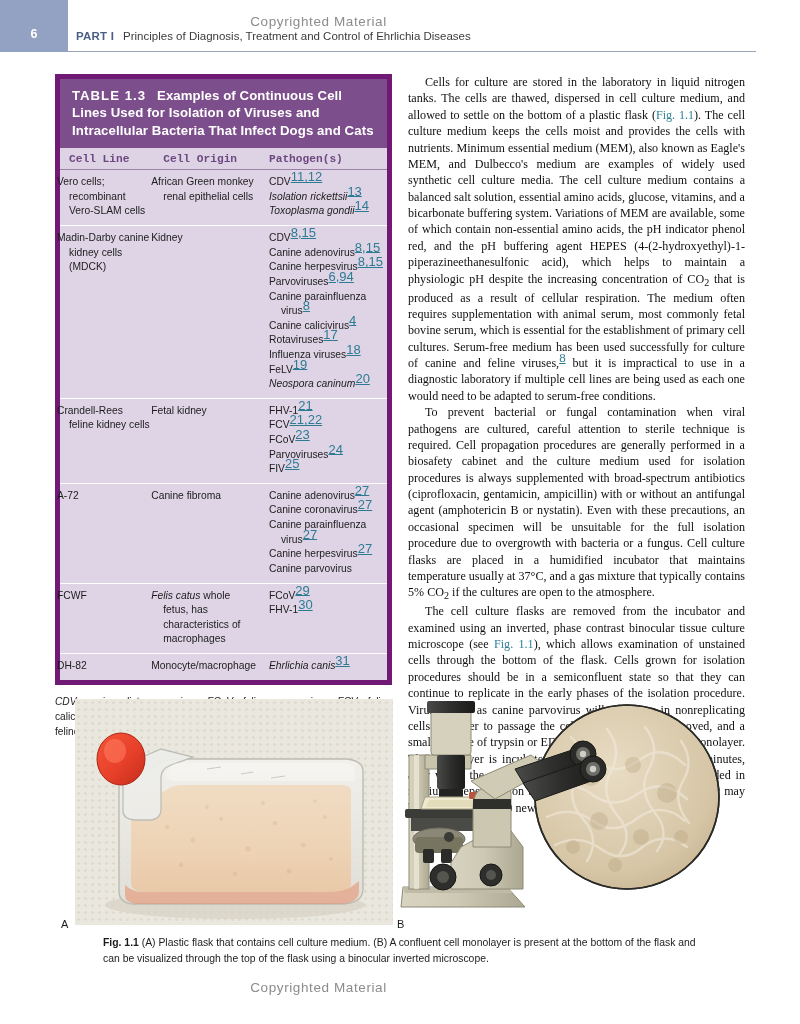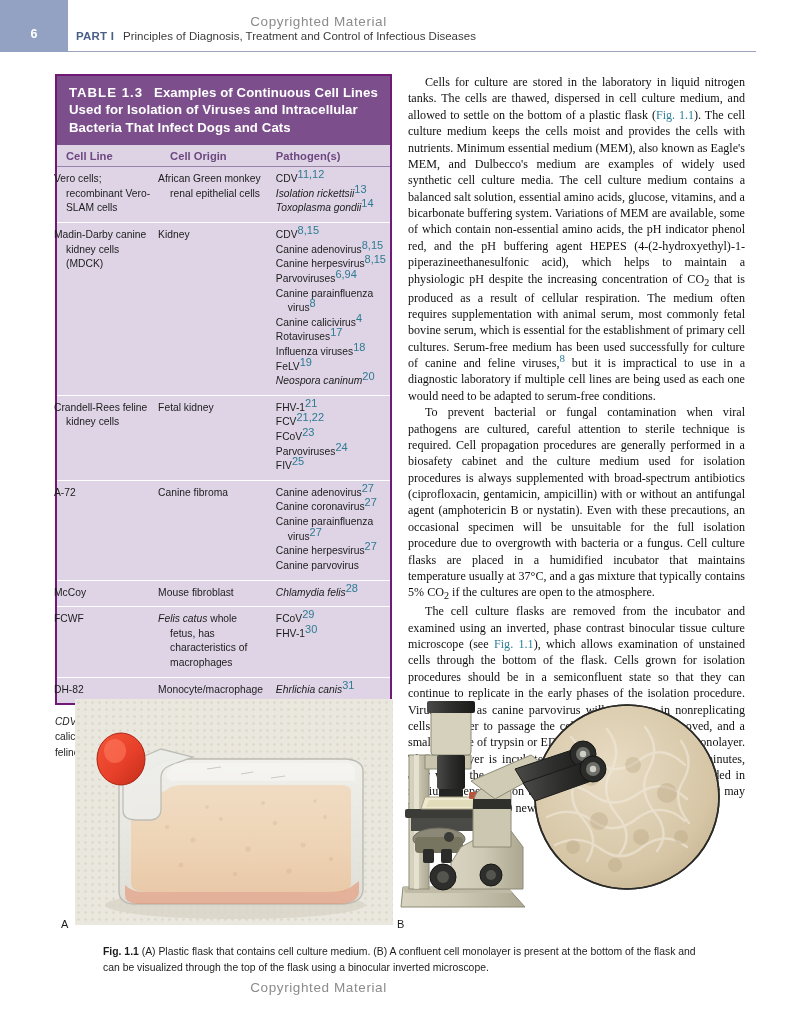--- a/index.html
+++ b/index.html
@@ -84,21 +84,21 @@
   .col-right {
     position: absolute;
     left: 408px;
     top: 74px;
     width: 337px;
   }
 
   
   .tbl-wrap {
     width: 337px;
-    border: 2px solid #701a75;
+    border: 5px solid #701a75;
     box-sizing: border-box;
     background: #e4dcea;
   }
   .tbl-title {
     background: #7c4f8c;
     color: #ffffff;
     font-family: "Liberation Sans", sans-serif;
     font-size: 13.2px;
     font-weight: bold;
     line-height: 1.32;
@@ -116,44 +116,46 @@
     color: #1c1c1c;
   }
   table.celltable th {
     text-align: left;
     font-weight: bold;
     color: #6d4780;
     font-size: 11.2px;
     padding: 5px 4px 4px 9px;
     border-bottom: 1px solid #9b82a8;
     background: #ddd3e4;
+    font-family: Liberation Mono, monospace;
   }
   table.celltable td {
     vertical-align: top;
     padding: 5px 4px 6px 9px;
     line-height: 1.42;
     background: #ded4e5;
   }
   table.celltable tr.rowsep > td {
     border-top: 1px solid #ffffff;
   }
   table.celltable col.c1 { width: 37%; }
   table.celltable col.c2 { width: 31%; }
   table.celltable col.c3 { width: 32%; }
   .hang {
     padding-left: 12px;
     text-indent: -12px;
   }
   .it { font-style: italic; }
   sup.ref {
     color: #2d7b93;
-    font-size: 11px;
+    font-size: 13px;
     vertical-align: super;
     line-height: 0;
     font-style: normal;
+    text-decoration: underline;
   }
   .plist div { white-space: nowrap; }
   .plist div.wrapline { white-space: normal; }
 
   .tbl-foot {
     margin-top: 9px;
     font-family: "Liberation Sans", sans-serif;
     font-size: 10.2px;
     line-height: 1.5;
     color: #1c1c1c;
@@ -209,40 +211,40 @@
   .photo-frame {
     position: absolute;
     left: 20px;
     top: 2px;
     width: 318px;
     height: 226px;
     background: #e9e6dd;
     overflow: hidden;
   }
   .fig-caption {
-    margin-top: 12px;
+    margin-top: 3px;
     padding-left: 48px;
     padding-right: 36px;
     font-family: "Liberation Sans", sans-serif;
     font-size: 10.4px;
     line-height: 1.5;
     color: #1c1c1c;
   }
   .fig-caption b { font-weight: bold; }
 </style>
 </head>
 <body>
 
 <div class="watermark top">Copyrighted Material</div>
 <div class="watermark bottom">Copyrighted Material</div>
 
 <div class="page-tab"></div>
 <div class="page-number">6</div>
 <div class="runhead">
-  <span class="part">PART I</span><span class="sep"></span><span>Principles of Diagnosis, Treatment and Control of Infectious Diseases</span>
+  <span class="part">PART I</span><span class="sep"></span><span>Principles of Diagnosis, Treatment and Control of Ehrlichia Diseases</span>
 </div>
 <div class="runhead-rule"></div>
 
 <div class="col-left">
 
   <div class="tbl-wrap">
     <div class="tbl-title">
       <span class="tnum">TABLE 1.3</span><span class="tnum-gap"></span><span>Examples of Continuous Cell Lines Used for Isolation of Viruses and Intracellular Bacteria That Infect Dogs and Cats</span>
     </div>
 
@@ -301,27 +303,20 @@
             <td class="hang">Canine fibroma</td>
             <td class="plist">
               <div><span>Canine adenovirus</span><sup class="ref">27</sup></div>
               <div><span>Canine coronavirus</span><sup class="ref">27</sup></div>
               <div class="wrapline hang"><span>Canine parainfluenza virus</span><sup class="ref">27</sup></div>
               <div><span>Canine herpesvirus</span><sup class="ref">27</sup></div>
               <div><span>Canine parvovirus</span></div>
             </td>
           </tr>
           <tr class="rowsep">
-            <td class="hang">McCoy</td>
-            <td class="hang">Mouse fibroblast</td>
-            <td class="plist">
-              <div><span class="it">Chlamydia felis</span><sup class="ref">28</sup></div>
-            </td>
-          </tr>
-          <tr class="rowsep">
             <td class="hang">FCWF</td>
             <td class="hang"><span class="it">Felis catus</span> whole fetus, has characteristics of macrophages</td>
             <td class="plist">
               <div><span>FCoV</span><sup class="ref">29</sup></div>
               <div><span>FHV-1</span><sup class="ref">30</sup></div>
             </td>
           </tr>
           <tr class="rowsep">
             <td class="hang">DH-82</td>
             <td class="hang">Monocyte/macrophage</td>

